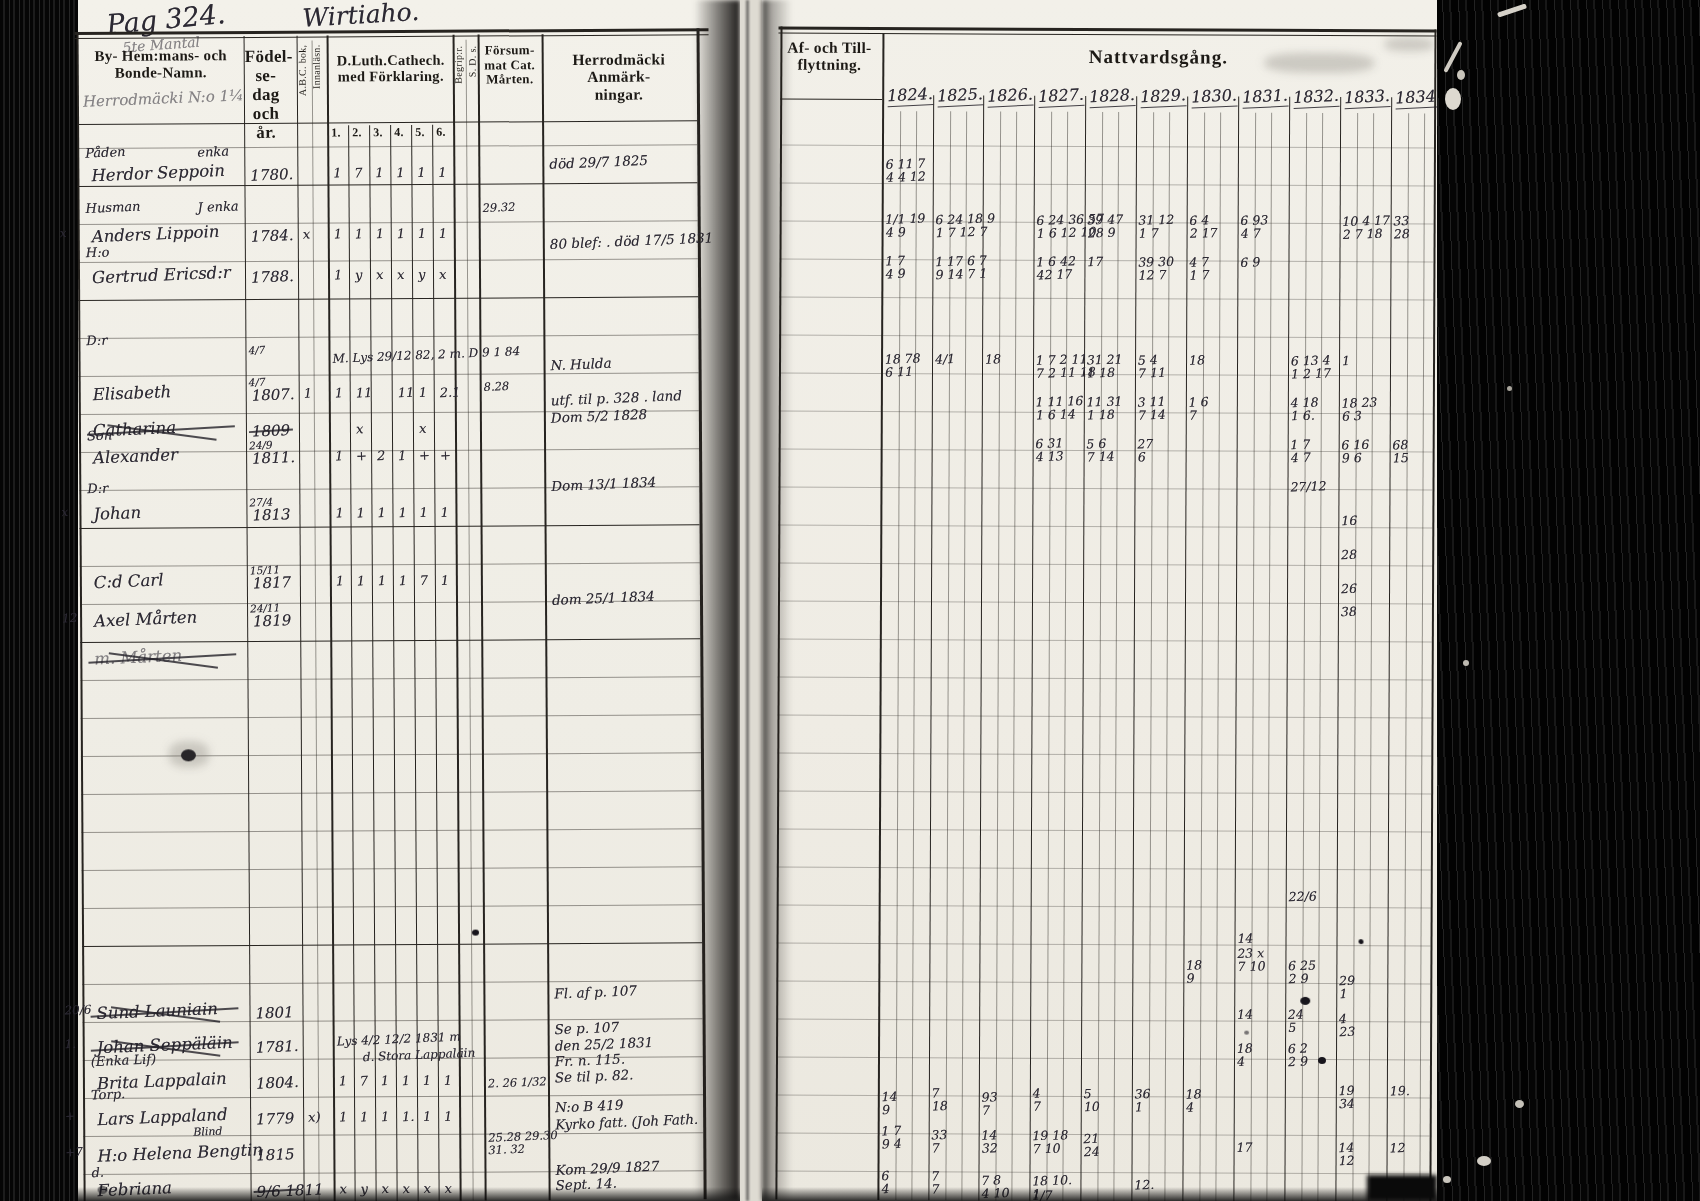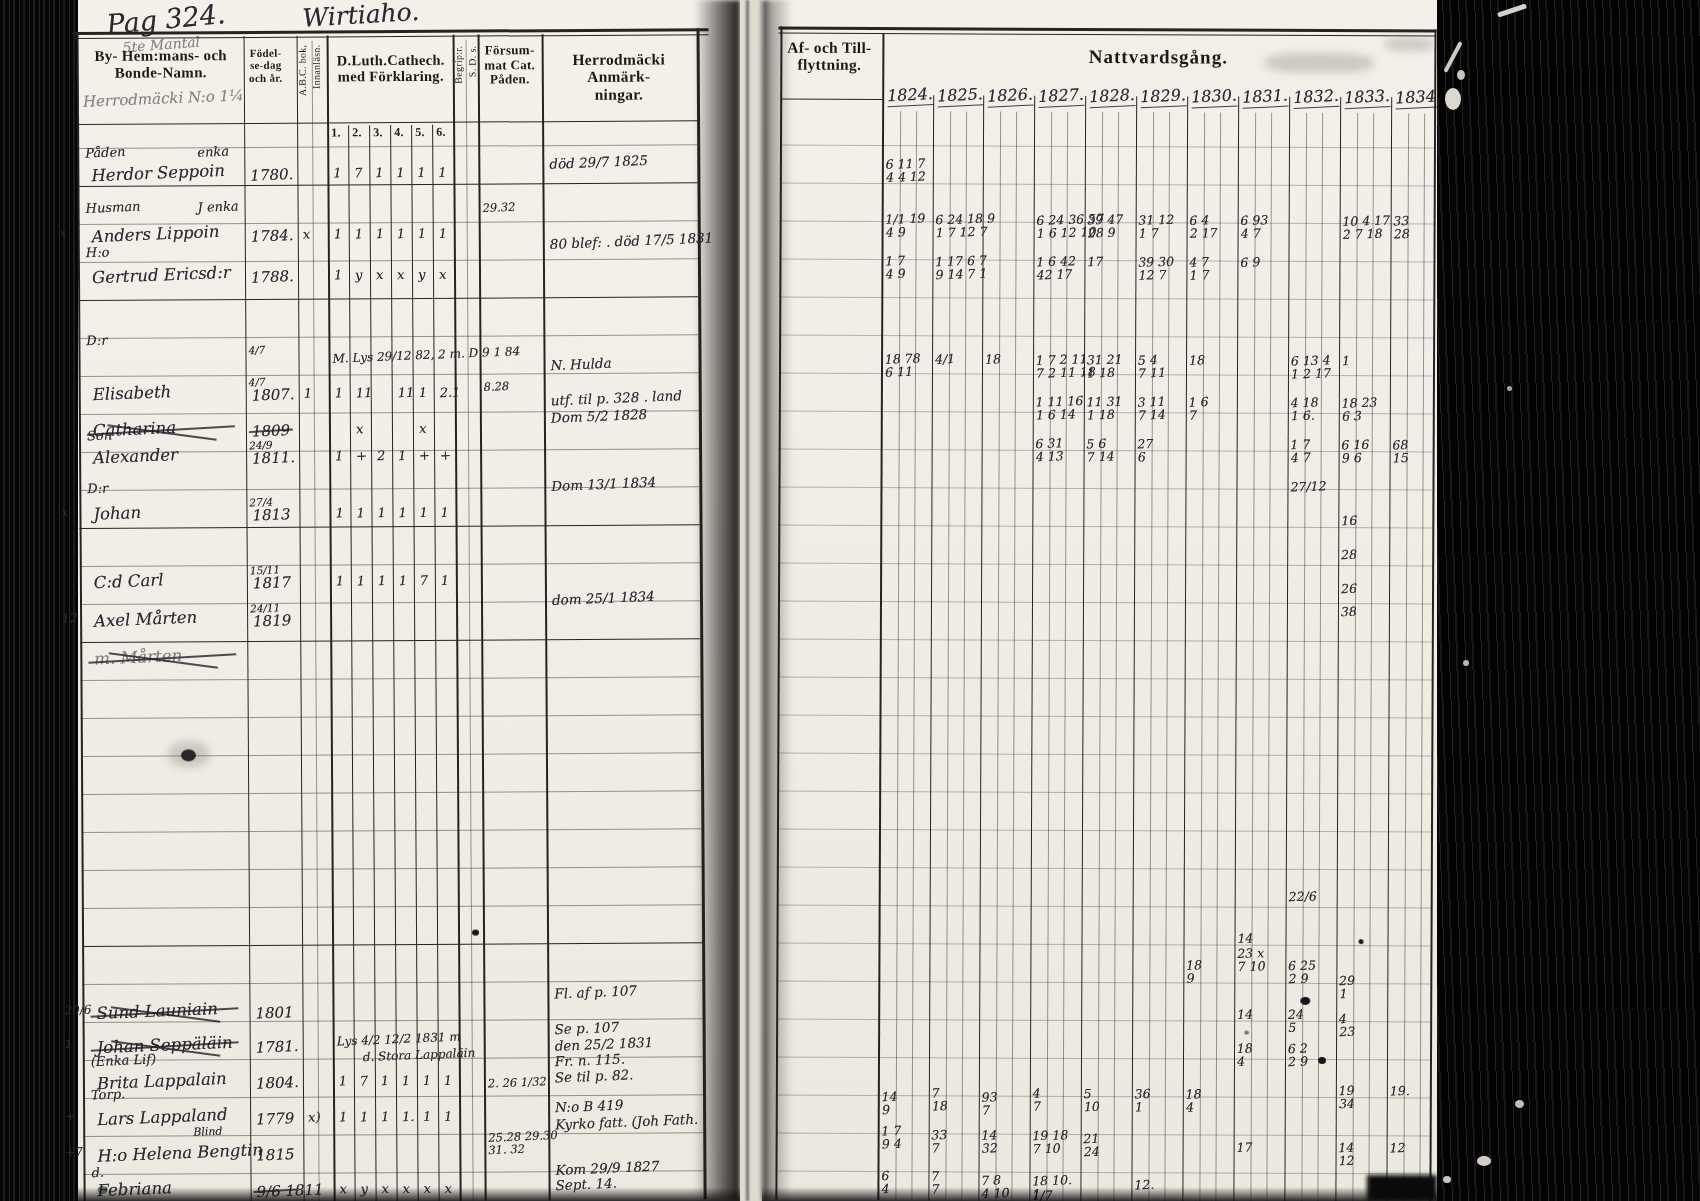--- a/index.html
+++ b/index.html
@@ -59,32 +59,32 @@
 
   <div id="page-left" class="page">
     <div class="tilt">
       <div class="hw" style="left:32px;top:4px;font-size:27px;transform:rotate(-5deg);">Pag 324.</div>
       <div class="hw faded" style="left:48px;top:36px;font-size:14px;transform:rotate(-4deg);">5te Mantal</div>
       <div class="hw" style="left:228px;top:2px;font-size:25px;transform:rotate(-3deg);">Wirtiaho.</div>
 
       <div class="print center" style="left:6px;top:46px;width:160px;font-size:15px;font-weight:bold;">By- Hem:mans- och
 Bonde-Namn.</div>
       <div class="hw faded" style="left:8px;top:90px;font-size:15px;">Herrodmäcki N:o 1¼</div>
-      <div class="print center" style="left:170px;top:46px;width:42px;font-size:11px;font-weight:bold;">Födel-
+      <div class="print center" style="left:170px;top:46px;width:42px;font-size:17px;font-weight:bold;">Födel-
 se-dag
 och år.</div>
       <div class="print vert" style="left:222px;top:44px;font-size:10px;">A.B.C. bok,</div>
       <div class="print vert" style="left:236px;top:44px;font-size:10px;">Innanläsn.</div>
       <div class="print center" style="left:254px;top:52px;width:124px;font-size:14.5px;font-weight:bold;">D.Luth.Cathech.
 med Förklaring.</div>
       <div class="print vert" style="left:378px;top:46px;font-size:10px;">Begrip:r.</div>
       <div class="print vert" style="left:392px;top:46px;font-size:10px;">S. D. s.</div>
       <div class="print center" style="left:404px;top:44px;width:62px;font-size:13px;font-weight:bold;">Försum-
 mat Cat.
-Påden.</div>
+Mårten.</div>
       <div class="print center" style="left:468px;top:52px;width:152px;font-size:15.5px;font-weight:bold;">Herrodmäcki Anmärk-
 ningar.</div>
 
       <div id="left-grid">
           <div class="hl " style="left: 0px; top: 30px; width: 634px; height: 3px;"></div>
           <div class="hl " style="left: 0px; top: 36px; width: 634px; height: 1.2px;"></div>
           <div class="hl " style="left: 2px; top: 122px; width: 620px; height: 1.4px;"></div>
           <div class="hl light" style="left: 2px; top: 146px; width: 620px; height: 0.9px;"></div>
           <div class="hl " style="left: 2px; top: 184px; width: 620px; height: 1.1px;"></div>
           <div class="hl light" style="left: 2px; top: 222px; width: 620px; height: 0.9px;"></div>

